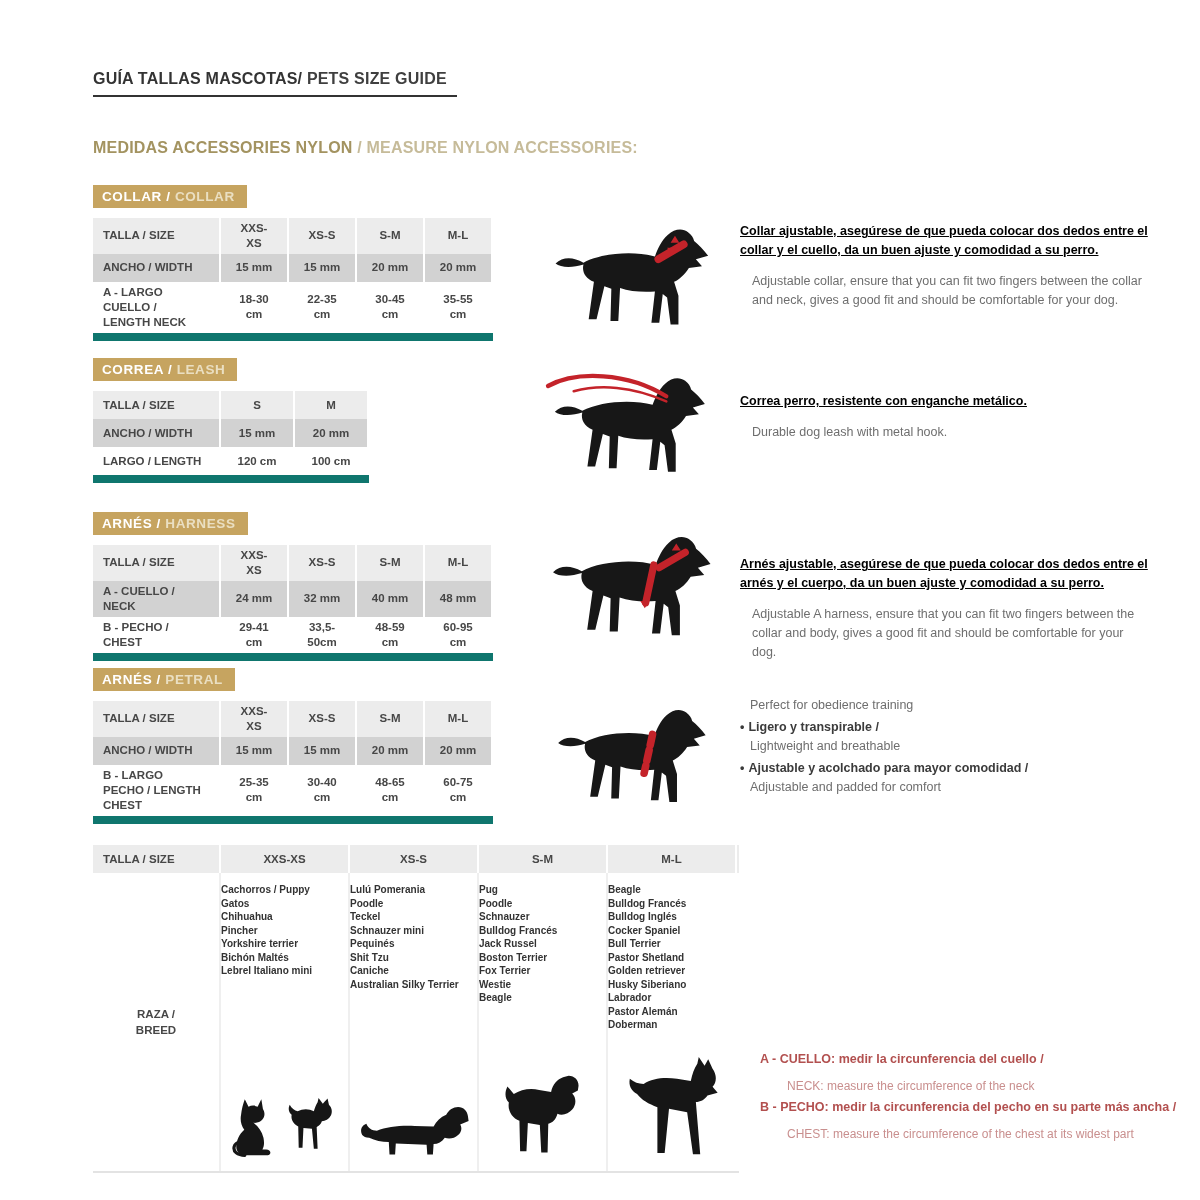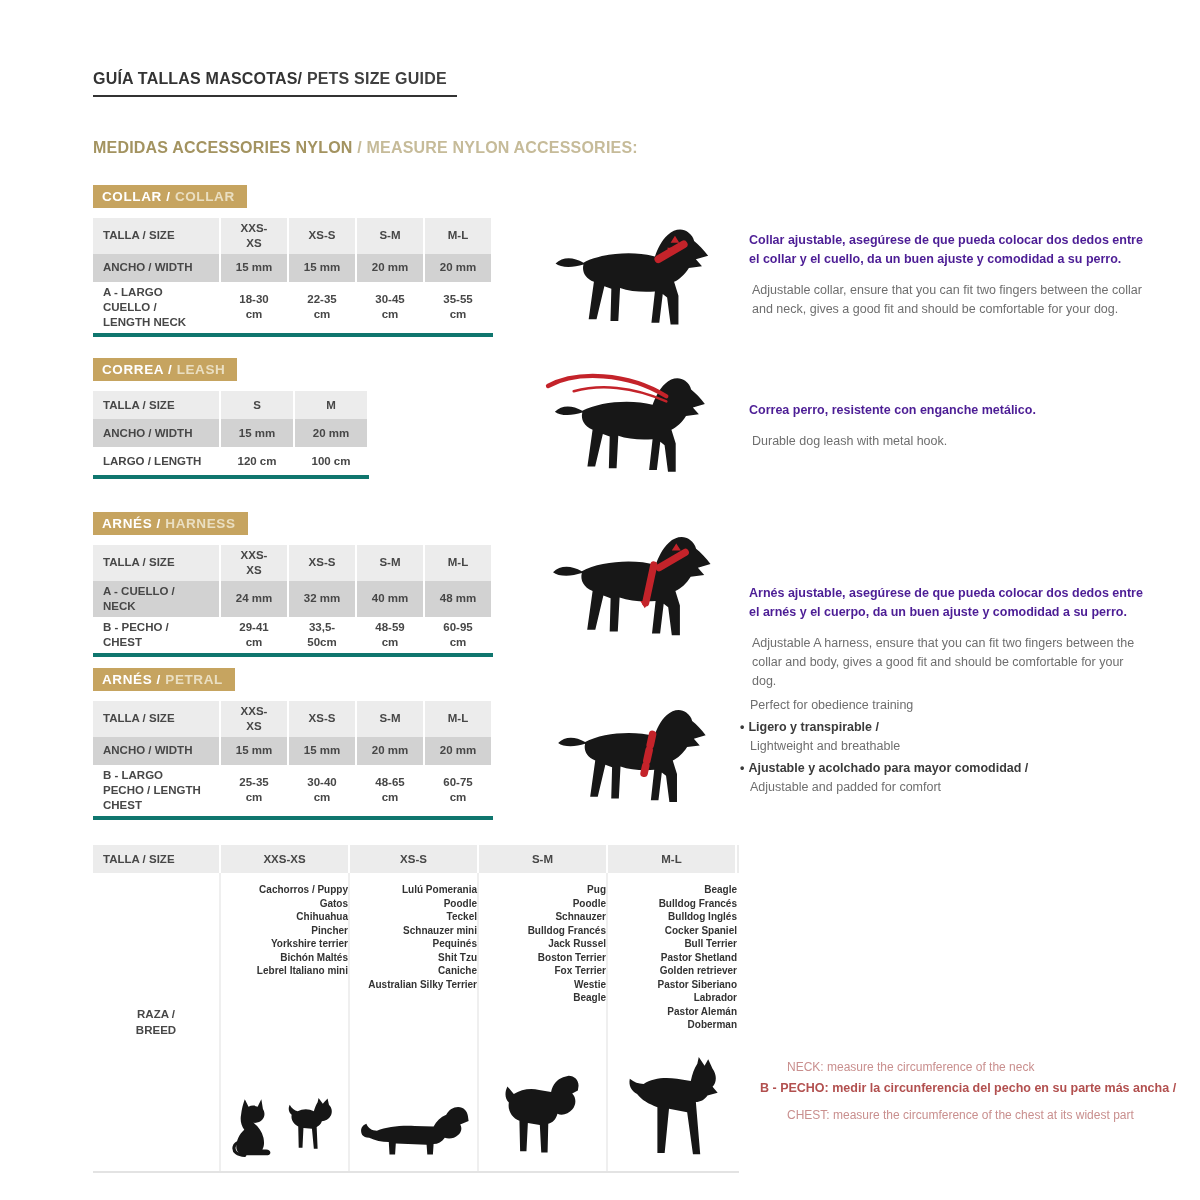--- a/index.html
+++ b/index.html
@@ -18,43 +18,43 @@
 
   
   .tbl{position:absolute;left:93px;}
   .t-row{display:flex;}
   .t-cell{box-sizing:border-box;border-right:2px solid #fff;display:flex;align-items:center;justify-content:center;text-align:center;font-weight:700;font-size:11.5px;color:#474747;min-height:28px;padding:3px 12px;line-height:1.3;}
   .t-cell.t-label{justify-content:flex-start;text-align:left;padding-left:10px;width:128px;flex:0 0 128px;}
   .tbl-wide .t-cell:not(.t-label){width:68px;flex:0 0 68px;}
   .tbl-leash .t-cell:not(.t-label){width:74px;flex:0 0 74px;}
   .row-0{background:#ececec;}
   .row-1{background:#d2d2d2;}
-  .row-2{background:#ffffff;border-bottom:4px solid #0f766e;}
+  .row-2{background:#ffffff;border-bottom:8px solid #0f766e;}
 
   
   .desc{position:absolute;left:740px;width:420px;font-size:12.5px;line-height:19px;}
-  .desc .es{margin:9px;font-weight:700;color:#4c1d95;}
+  .desc .es{margin:0;font-weight:700;color:#000000;text-decoration:underline;}
   .desc .en{margin:12px;color:#6e6e6e;}
   .bullets{position:absolute;left:740px;width:420px;font-size:12.5px;line-height:19px;}
   .bullet .es{font-weight:700;color:#3b3b3b;margin:0;}
   .bullet .es .dot{margin-right:4px;}
   .bullet .en{color:#6e6e6e;margin:0 0 3px 10px;}
 
   
   .dogbox{position:absolute;}
   svg{display:block;}
 
   
   .breed-table{position:absolute;left:93px;top:845px;width:646px;}
   .breed-header .t-cell:not(.t-label){width:129px;flex:0 0 129px;}
   .breed-body{display:flex;background:#fff;border-bottom:2px solid #e3e3e3;min-height:298px;}
   .breed-label{box-sizing:border-box;width:128px;flex:0 0 128px;display:flex;align-items:center;justify-content:center;font-weight:700;font-size:11.5px;color:#474747;text-align:center;white-space:pre-line;line-height:1.4;border-right:2px solid #efefef;}
   .breed-cell{box-sizing:border-box;width:129px;flex:0 0 129px;display:flex;flex-direction:column;border-right:2px solid #efefef;padding-top:10px;}
   .breed-cell:last-child{border-right:none;}
-  .breed-list{text-align:right;}
+  .breed-list{text-align:left;}
   .breed-item{font-size:10px;font-weight:700;color:#333;line-height:13.5px;}
   .animal-row{margin-top:auto;display:flex;justify-content:center;align-items:flex-end;gap:5px;padding-bottom:8px;}
 
   
   .notes{position:absolute;left:760px;top:1050px;width:430px;font-size:12.5px;line-height:19px;}
   .note-es{font-weight:700;color:#b2504f;margin:0;}
   .note-en{color:#c98f8e;margin:8px 0 2px 27px;font-size:12px;}
 </style>
 </head>
 <body>
@@ -172,21 +172,21 @@
       </div>
     </div>
   <div class="dogbox" style="left:538px;top:520px">
     <svg width="192" height="126" viewBox="0 0 200 140">
       <use href="#dogP" fill="#171717"></use>
       <path d="M128 53 L157 36" stroke="#c4232a" stroke-width="8" stroke-linecap="round" fill="none"></path>
       <path d="M122 50 L113 92" stroke="#c4232a" stroke-width="8" stroke-linecap="round" fill="none"></path>
       <path d="M147 26 l-5 8 h10 z M112 98 l-5 -8 h10 z" fill="#c4232a"></path>
     </svg>
   </div>
-  <div class="desc" style="top:575px">
+  <div class="desc" style="top:555px">
     <p class="es">Arnés ajustable, asegúrese de que pueda colocar dos dedos entre el arnés y el cuerpo, da un buen ajuste y comodidad a su perro.</p>
     <p class="en">Adjustable A harness, ensure that you can fit two fingers between the collar and body, gives a good fit and should be comfortable for your dog.</p>
   </div>
 
   <div class="badge" style="top:668px">
     <span>ARNÉS /</span><span class="en"> PETRAL</span>
   </div>
   <div class="tbl tbl-wide" style="top:701px">
       <div class="t-row row-0">
         <div class="t-cell t-label">TALLA / SIZE</div>
@@ -300,33 +300,34 @@
       </div>
       <div class="breed-cell">
         <div class="breed-list">
             <div class="breed-item">Beagle</div>
             <div class="breed-item">Bulldog Francés</div>
             <div class="breed-item">Bulldog Inglés</div>
             <div class="breed-item">Cocker Spaniel</div>
             <div class="breed-item">Bull Terrier</div>
             <div class="breed-item">Pastor Shetland</div>
             <div class="breed-item">Golden retriever</div>
-            <div class="breed-item">Pastor Siberiano</div>
+            <div class="breed-item">Husky Siberiano</div>
             <div class="breed-item">Labrador</div>
             <div class="breed-item">Pastor Alemán</div>
             <div class="breed-item">Doberman</div>
           </div>
         <div class="animal-row">
           <svg width="98" height="108" viewBox="0 0 135 145">
             <path fill="#161616" d="M18 52 C10 48 6 40 8 31 C14 36 20 38 27 38 C39 30 57 28 73 31 L92 34 C94 24 97 16 101 10 L103 1 L111 13 L116 4 L122 17 C128 25 128 36 122 42 L129 50 L115 54 C111 60 105 63 99 63 L105 135 L95 135 L87 77 L62 72 L56 133 L46 133 L46 70 C34 66 24 60 18 52 Z"></path>
           </svg>
         </div>
       </div>
     </div>
   </div>
 
   <div class="notes">
+    <p class="note-es">A - CUELLO: medir la circunferencia del cuello /</p>
     <p class="note-en">NECK: measure the circumference of the neck</p>
     <p class="note-es">B - PECHO: medir la circunferencia del pecho en su parte más ancha /</p>
     <p class="note-en">CHEST: measure the circumference of the chest at its widest part</p>
   </div>
 
 </div>
 
 </body></html>

